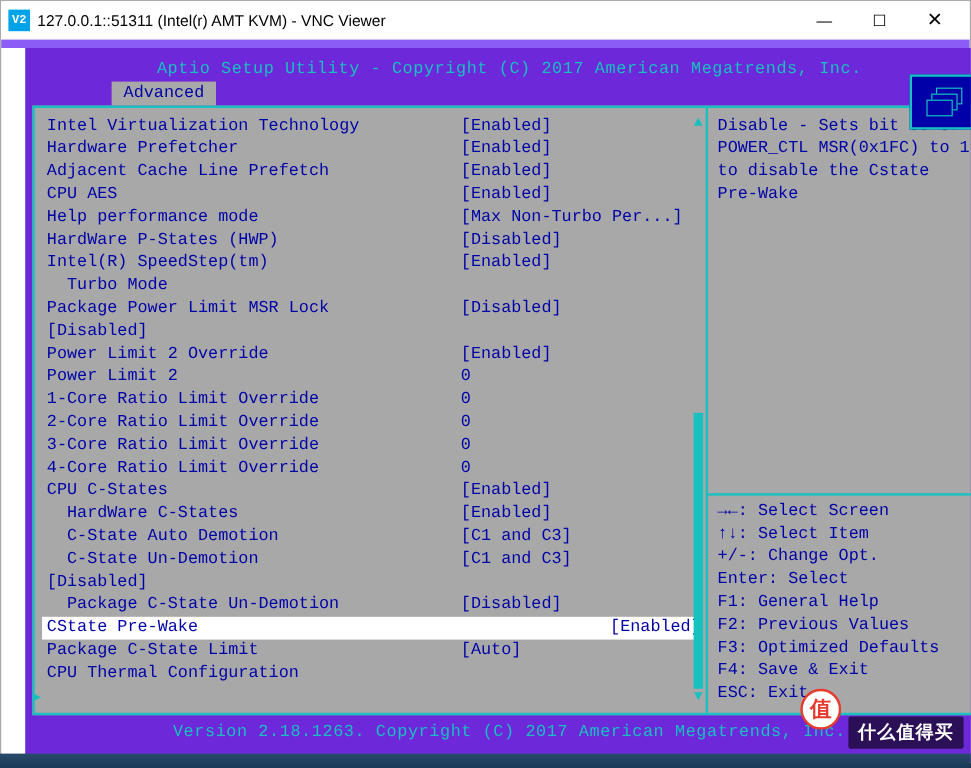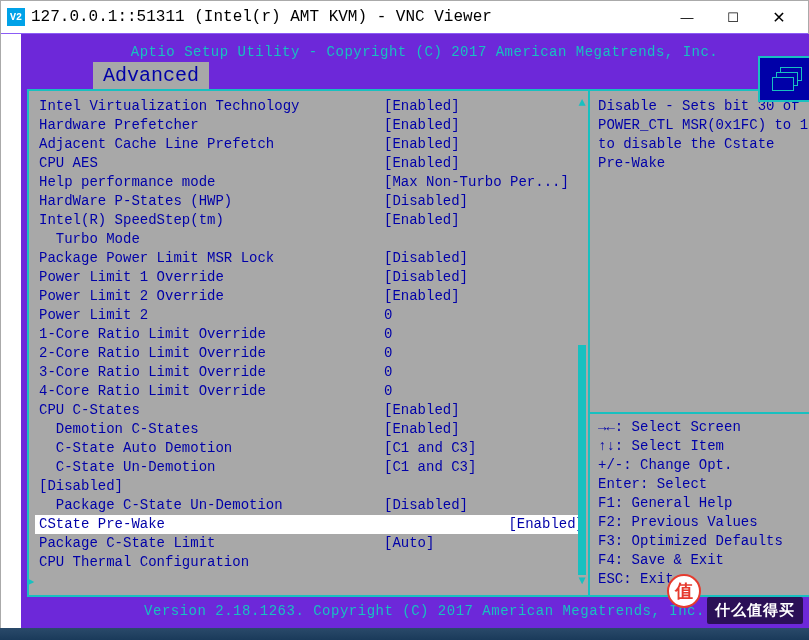--- a/index.html
+++ b/index.html
@@ -15,38 +15,38 @@
 .window-frame {
   background: #fff;
   border: 1px solid #aaa;
 }
 .titlebar {
   height: 30px;
   background: #fff;
   display: flex;
   align-items: center;
   padding: 16px 6px;
-  border-bottom: 1px solid #8b5cf6;
+  border-bottom: 7px solid #8b5cf6;
 }
 .titlebar-icon {
   width: 18px;
   height: 18px;
   background: #00a2e8;
   color: #fff;
   font-size: 10px;
   font-weight: bold;
   display: flex;
   align-items: center;
   justify-content: center;
   margin-right: 6px;
 }
 .titlebar-text {
   flex: 1;
-  font-family: Liberation Mono, monospace;
-  font-size: 16px;
+  font-family: Liberation Sans, sans-serif;
+  font-size: 13px;
   color: #000;
 }
 .titlebar-controls {
   display: flex;
 }
 .tb-btn {
   width: 46px;
   height: 28px;
   display: flex;
   align-items: center;
@@ -73,21 +73,21 @@
 }
 .tab-row {
   display: flex;
   padding-left: 66px;
   position: relative;
 }
 .tab {
   background: #a8a8a8;
   color: #0000a8;
   padding: 2px 10px;
-  font-size: 20px;
+  font-size: 14px;
 }
 .logo-box {
   position: absolute;
   right: 6px;
   top: -6px;
   width: 58px;
   height: 46px;
   border: 2px solid #18c0c0;
   background: #0000a8;
   display: flex;
@@ -312,21 +312,20 @@
             </div>
             <div class="row">
               <span class="label">  Turbo Mode</span>
               <span class="value"></span>
             </div>
             <div class="row">
               <span class="label">Package Power Limit MSR Lock</span>
               <span class="value">[Disabled]</span>
             </div>
             <div class="row">
-              <span class="label">Power Limit 1 Override</span>
               <span class="value">[Disabled]</span>
             </div>
             <div class="row">
               <span class="label">Power Limit 2 Override</span>
               <span class="value">[Enabled]</span>
             </div>
             <div class="row">
               <span class="label">Power Limit 2</span>
               <span class="value">0</span>
             </div>
@@ -344,21 +343,21 @@
             </div>
             <div class="row">
               <span class="label">4-Core Ratio Limit Override</span>
               <span class="value">0</span>
             </div>
             <div class="row">
               <span class="label">CPU C-States</span>
               <span class="value">[Enabled]</span>
             </div>
             <div class="row">
-              <span class="label">  Demotion C-States</span>
+              <span class="label">  HardWare C-States</span>
               <span class="value">[Enabled]</span>
             </div>
             <div class="row">
               <span class="label">  C-State Auto Demotion</span>
               <span class="value">[C1 and C3]</span>
             </div>
             <div class="row">
               <span class="label">  C-State Un-Demotion</span>
               <span class="value">[C1 and C3]</span>
             </div>

